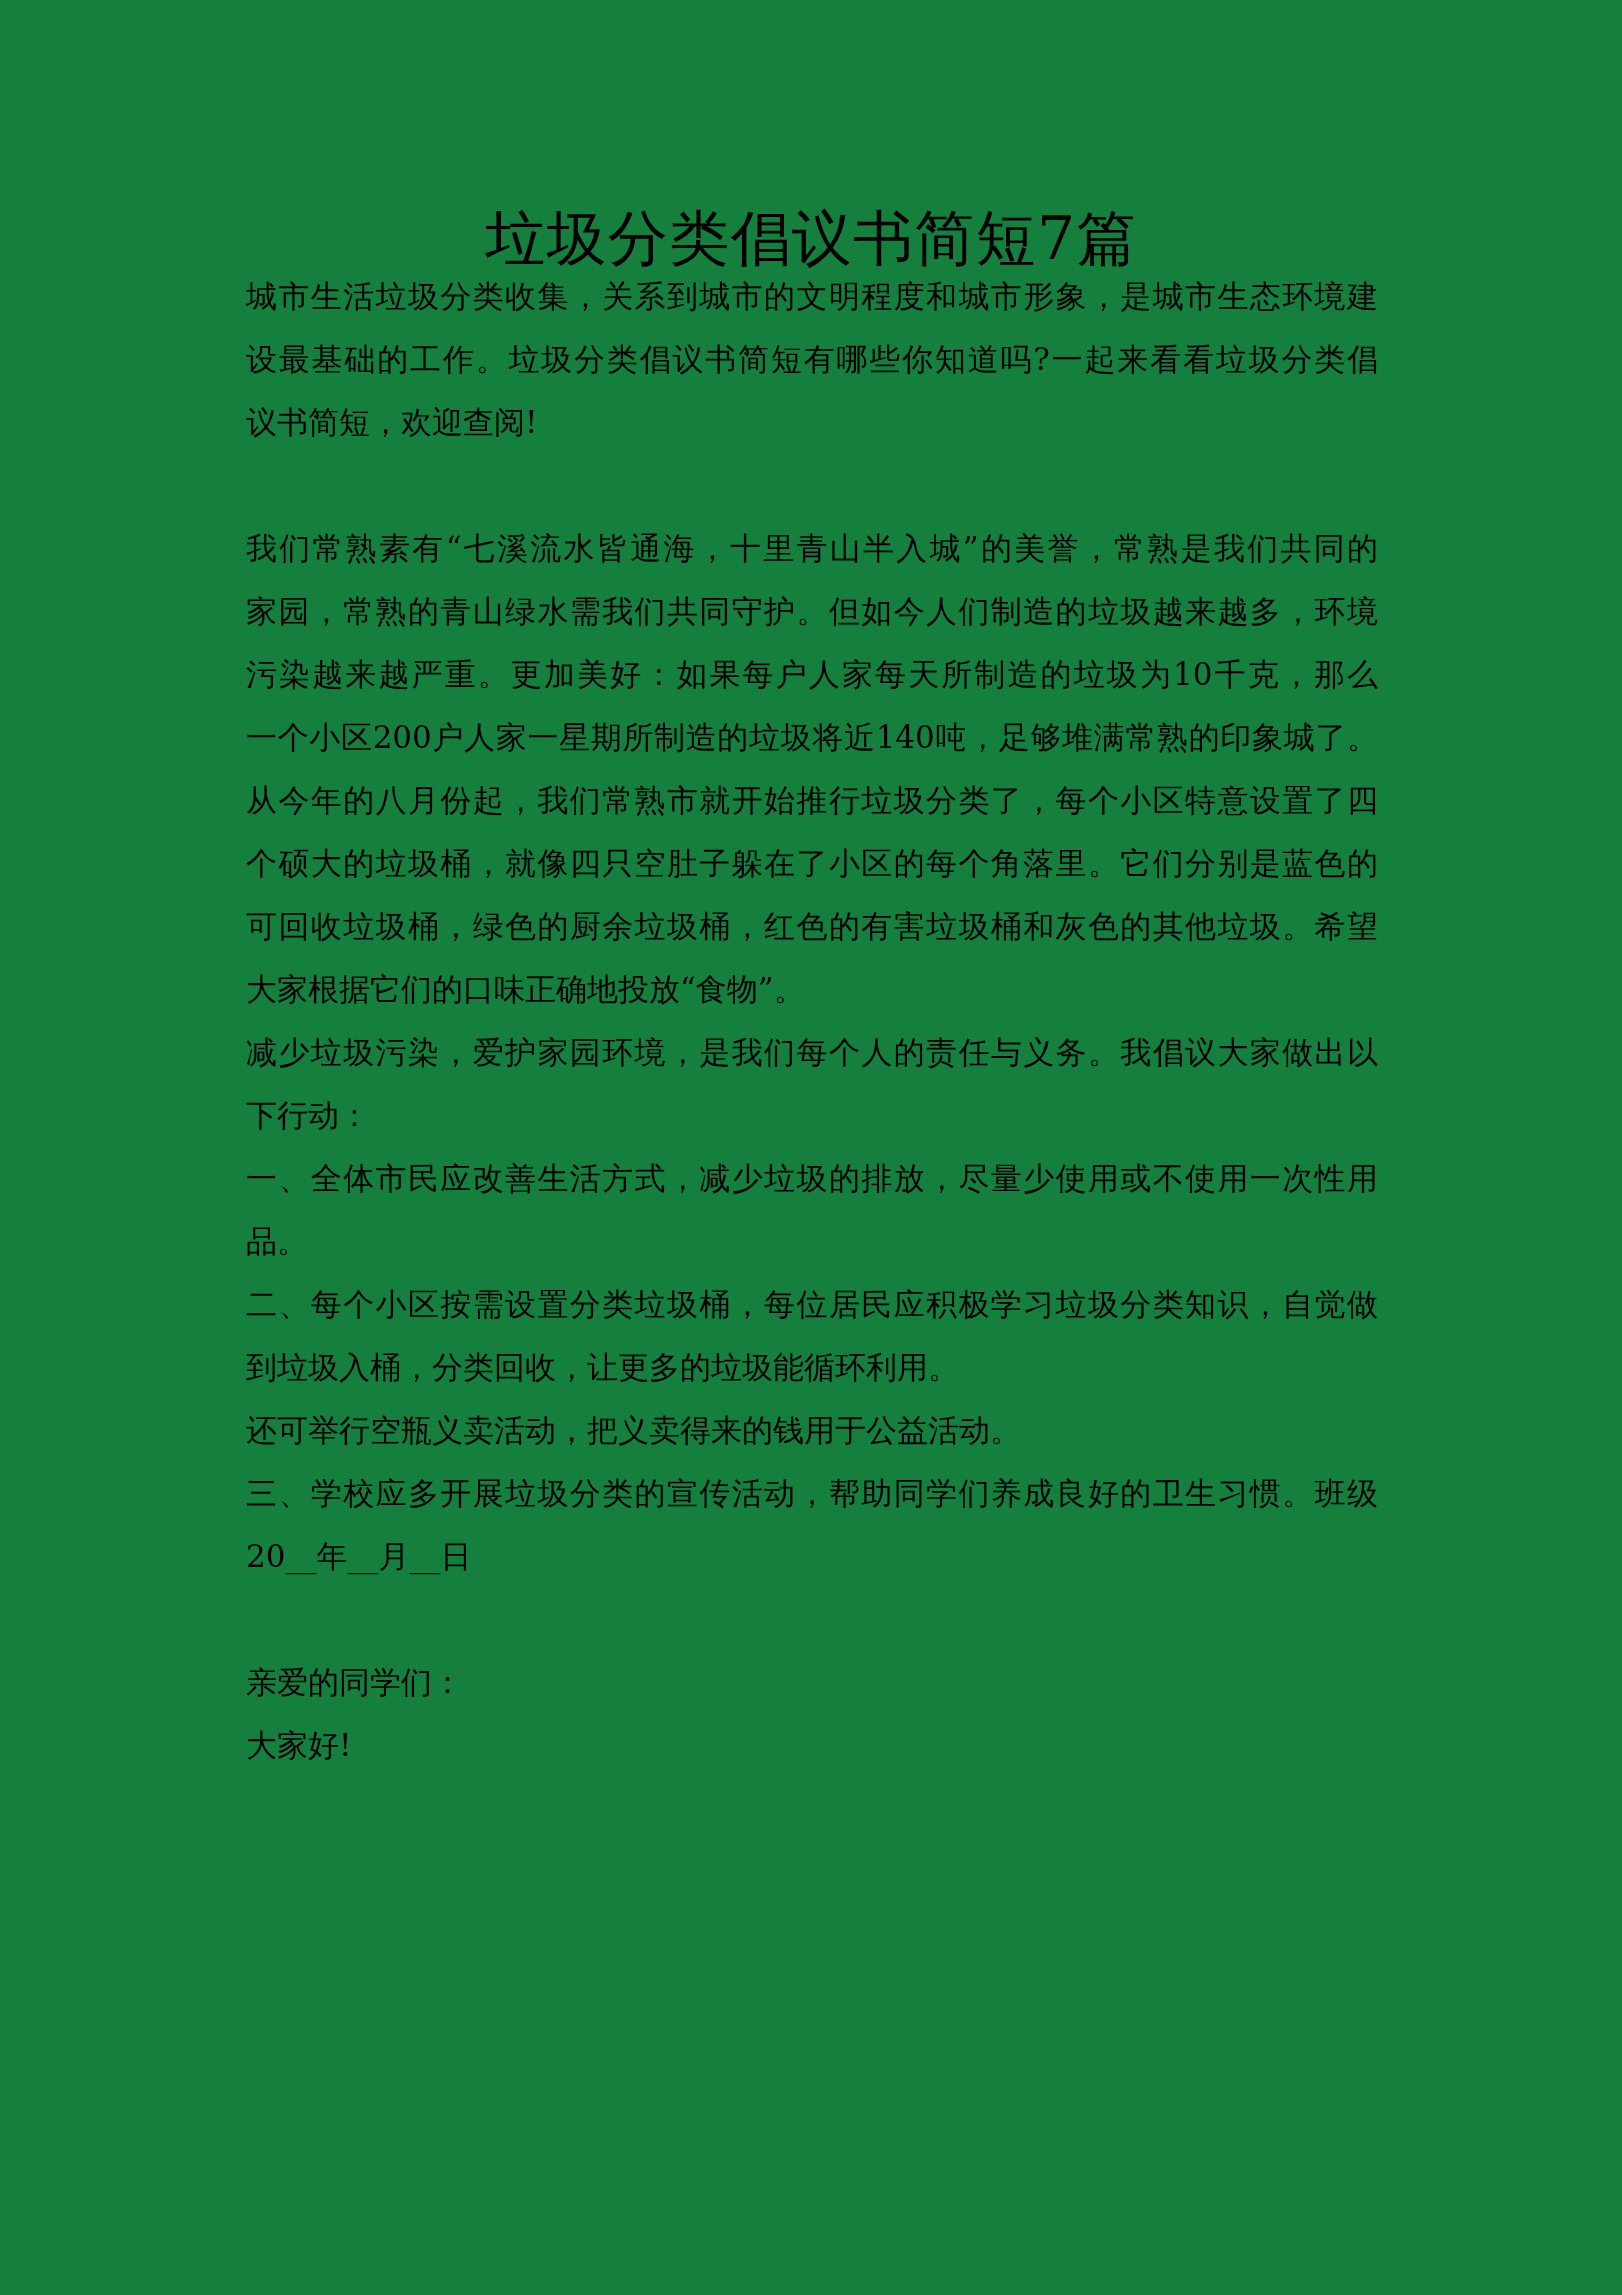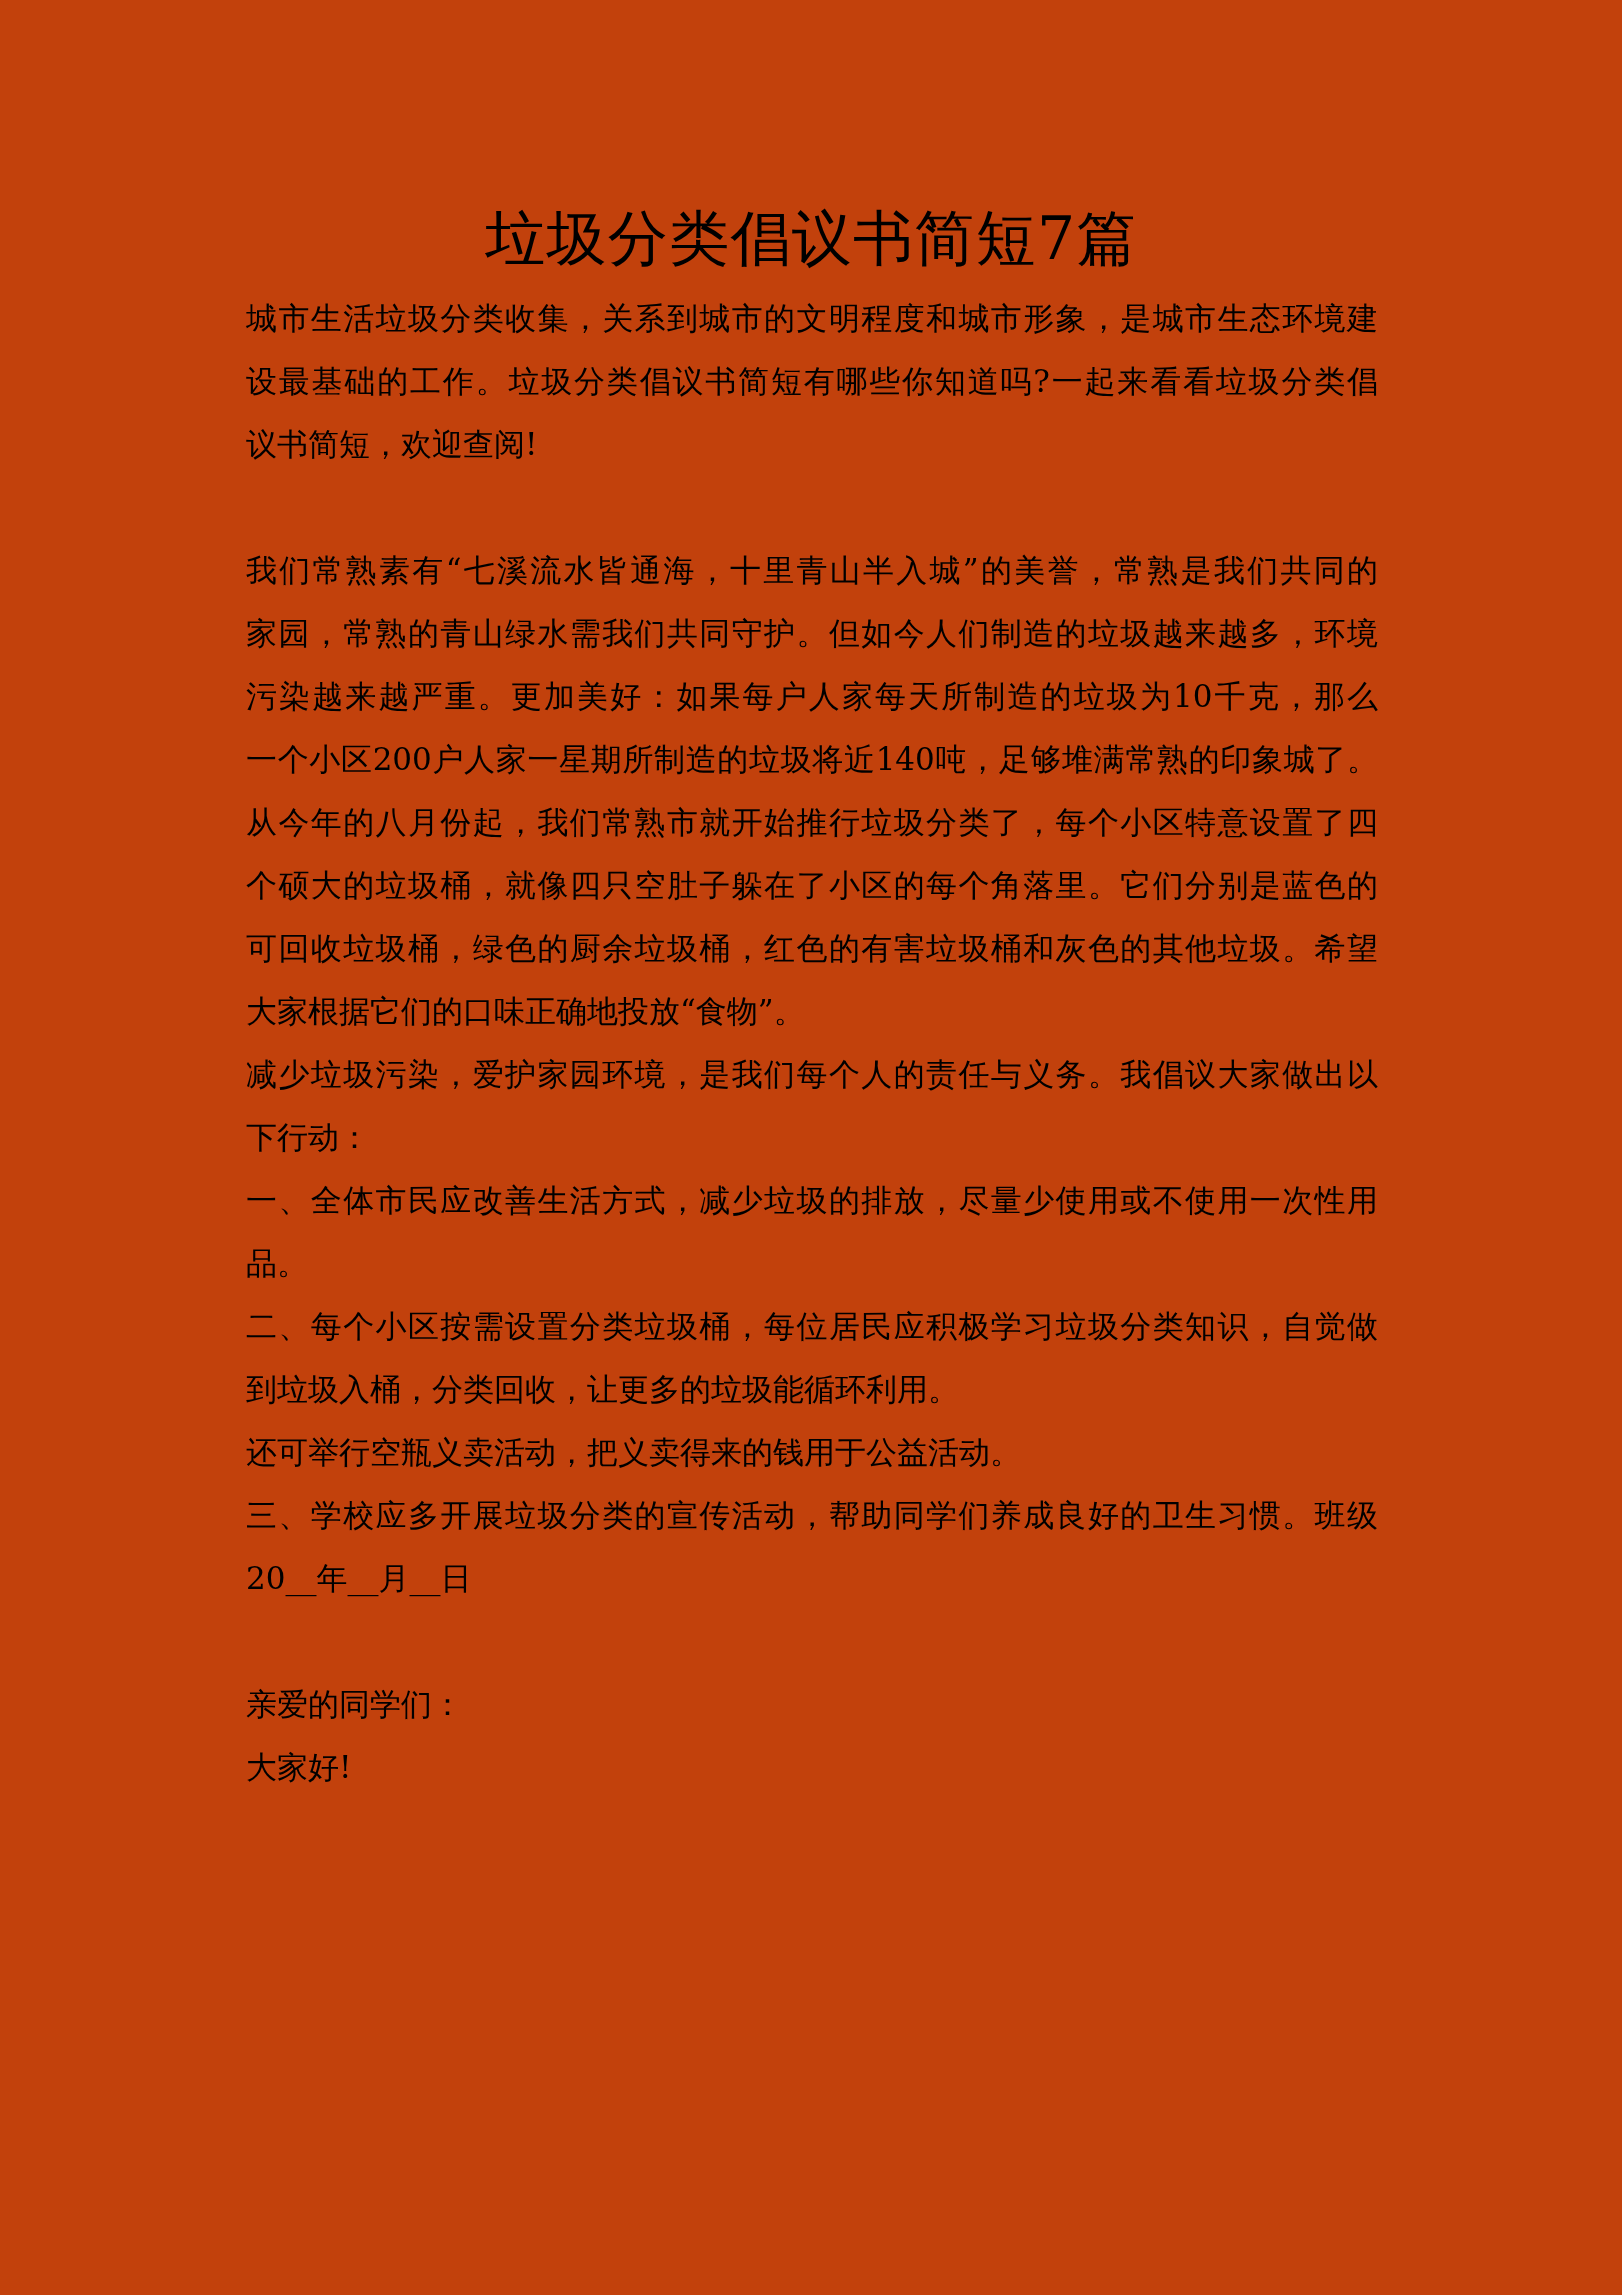--- a/index.html
+++ b/index.html
@@ -14,38 +14,38 @@
       overflow: hidden;
       font-family: "DejaVu Serif", "Liberation Serif", serif;
       color: #000000;
     }
     .page {
       position: absolute;
       left: 0;
       top: 0;
       width: 1623px;
       height: 2295px;
-      background: #c2410c;
+      background: #15803d;
     }
     .title {
       position: absolute;
       left: 0;
       width: 1623px;
       top: 202px;
       height: 72px;
       line-height: 72px;
       text-align: center;
       font-size: 60px;
       letter-spacing: 1.3px;
       white-space: nowrap;
     }
     .body {
       position: absolute;
       left: 246px;
-      top: 287px;
+      top: 265px;
       width: 1132px;
     }
     .line {
       height: 63px;
       line-height: 63px;
       font-size: 31px;
       white-space: nowrap;
       overflow: visible;
     }
     .line.justify {

